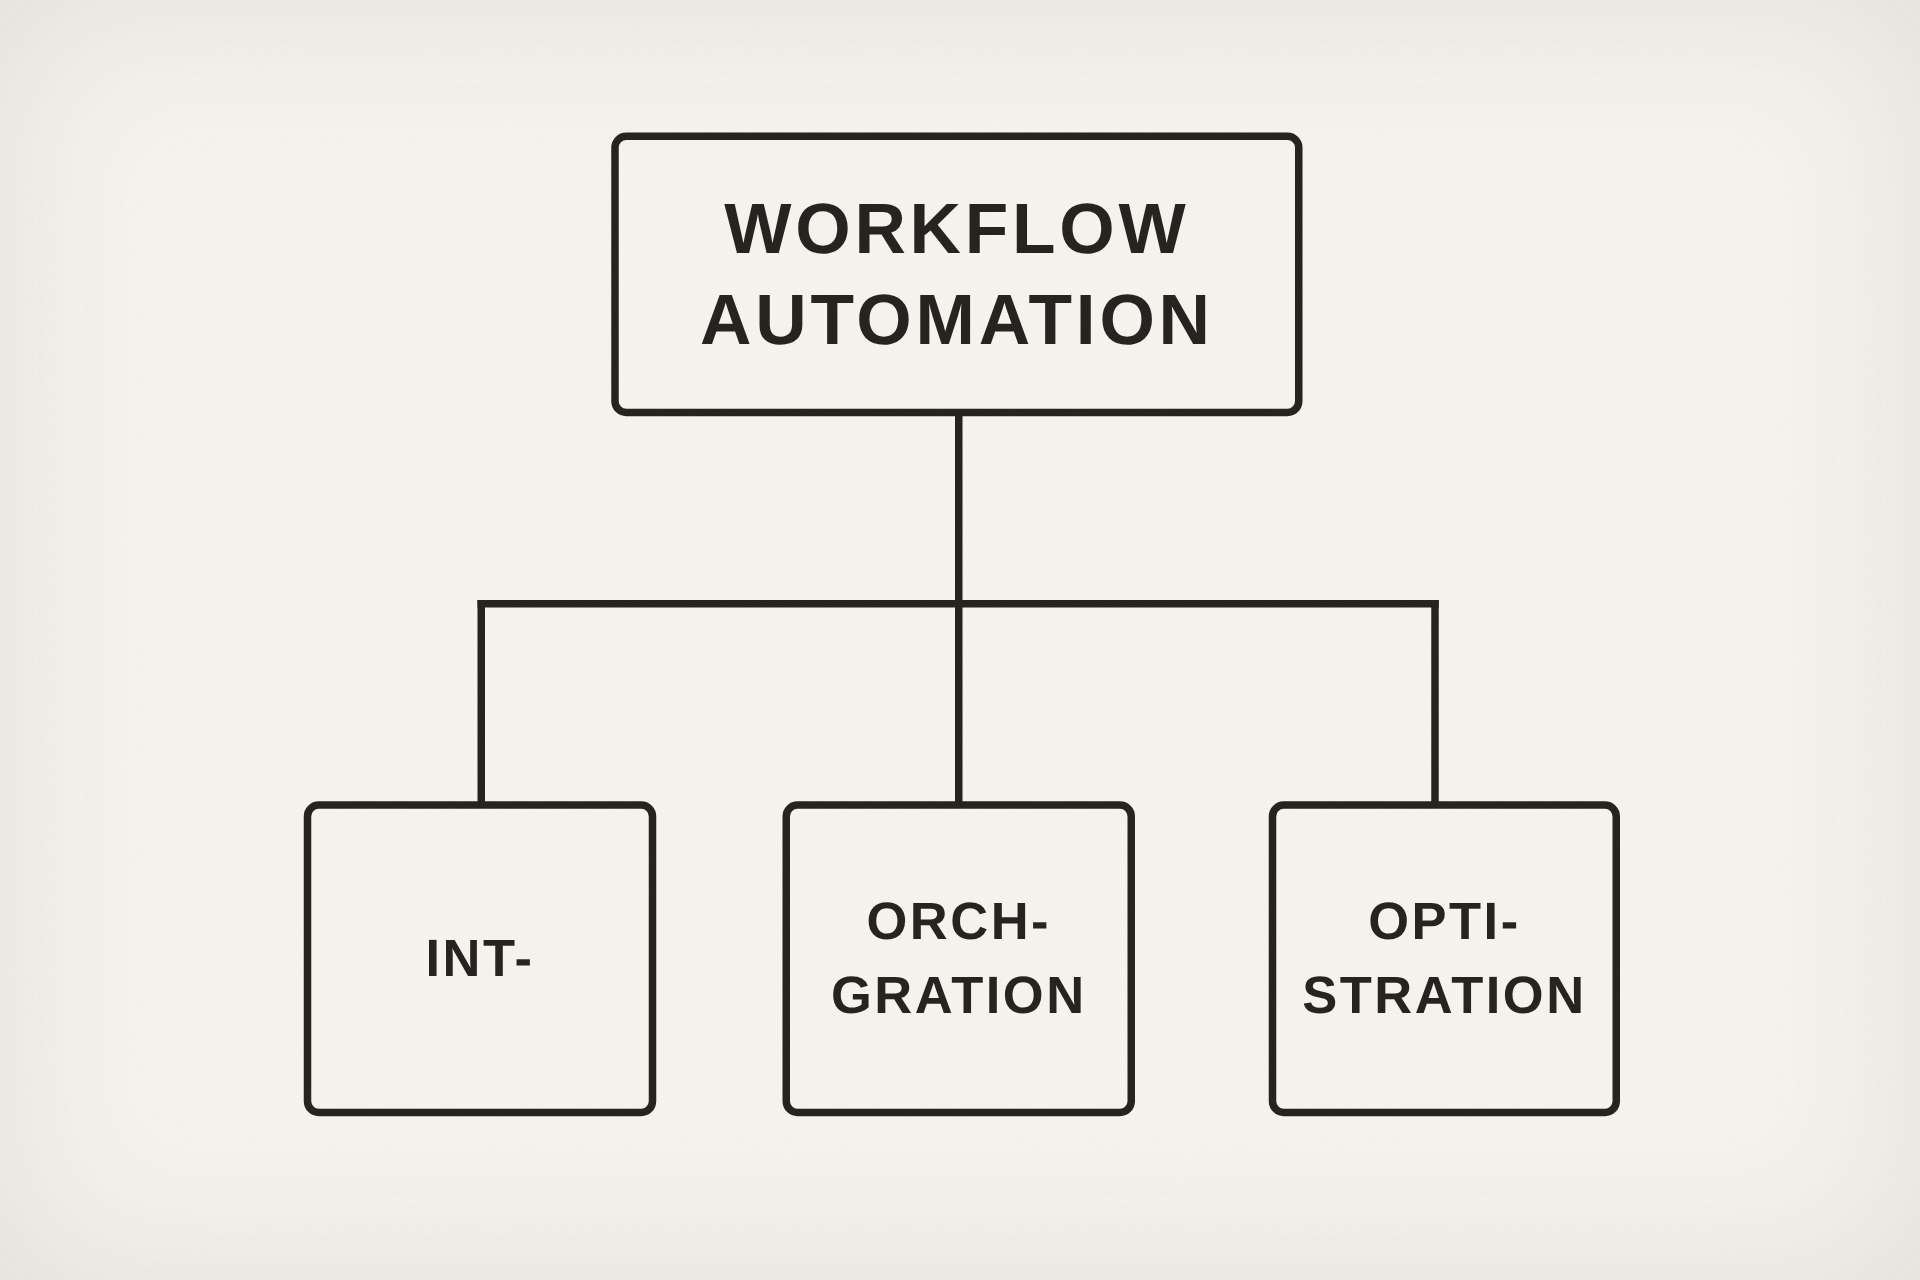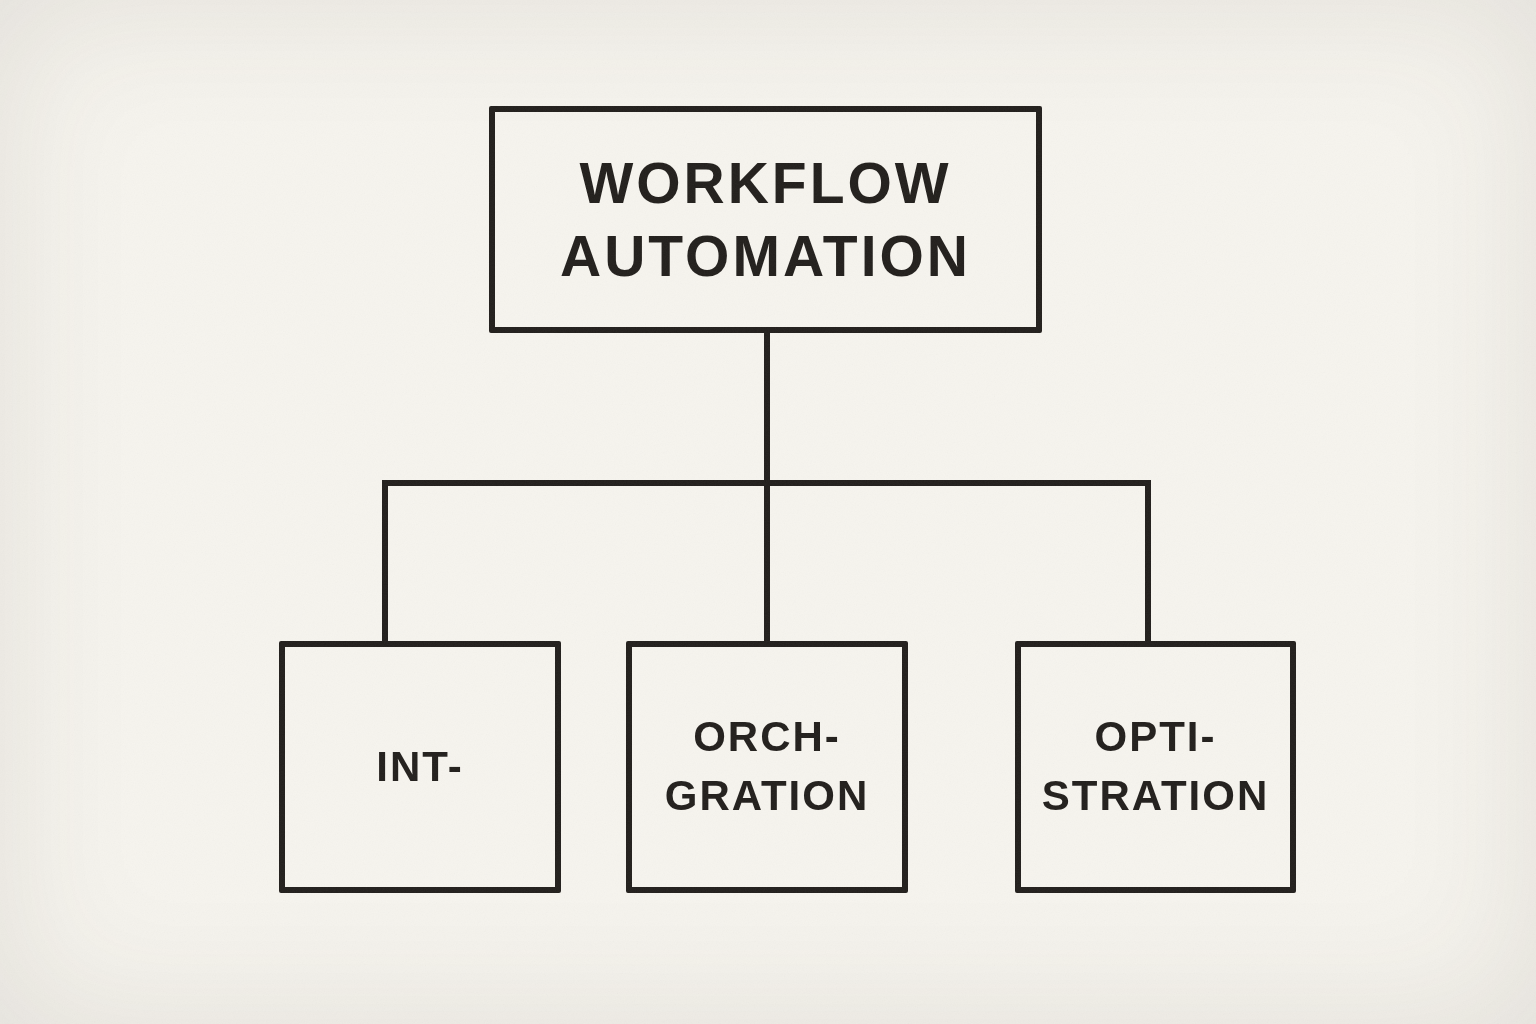--- a/index.html
+++ b/index.html
@@ -17,40 +17,40 @@
     inset: 0;
     width: 100%;
     height: 100%;
     pointer-events: none;
     z-index: 5;
   }
   .node {
     position: absolute;
     box-sizing: border-box;
     border: 6px solid var(--ink, #221f1c);
-    border-radius: 2px;
+    border-radius: 12px;
     display: flex;
     flex-direction: column;
     align-items: center;
     justify-content: center;
     text-align: center;
     color: var(--ink, #221f1c);
     font-weight: bold;
     z-index: 2;
     background: transparent;
   }
   .node-root {
     left: 489px; top: 106px; width: 553px; height: 227px;
     font-size: 57px; letter-spacing: 3px; line-height: 1.27;
   }
   .node-child {
     top: 641px; width: 282px; height: 252px;
     font-size: 42px; letter-spacing: 2px; line-height: 1.4;
   }
-  .node-child-1 { left: 243px; margin-left: 36px; }
+  .node-child-1 { left: 243px; }
   .node-child-2 { left: 626px; }
   .node-child-3 { left: 1015px; width: 281px; }
   .line { display: block; white-space: nowrap; }
   .connector {
     position: absolute;
     background: var(--ink, #221f1c);
     z-index: 1;
   }
   .conn-root-drop   { left: 764px; top: 330px; width: 6px;  height: 156px; }
   .conn-bus         { left: 382px; top: 480px; width: 769px; height: 6px;  }

